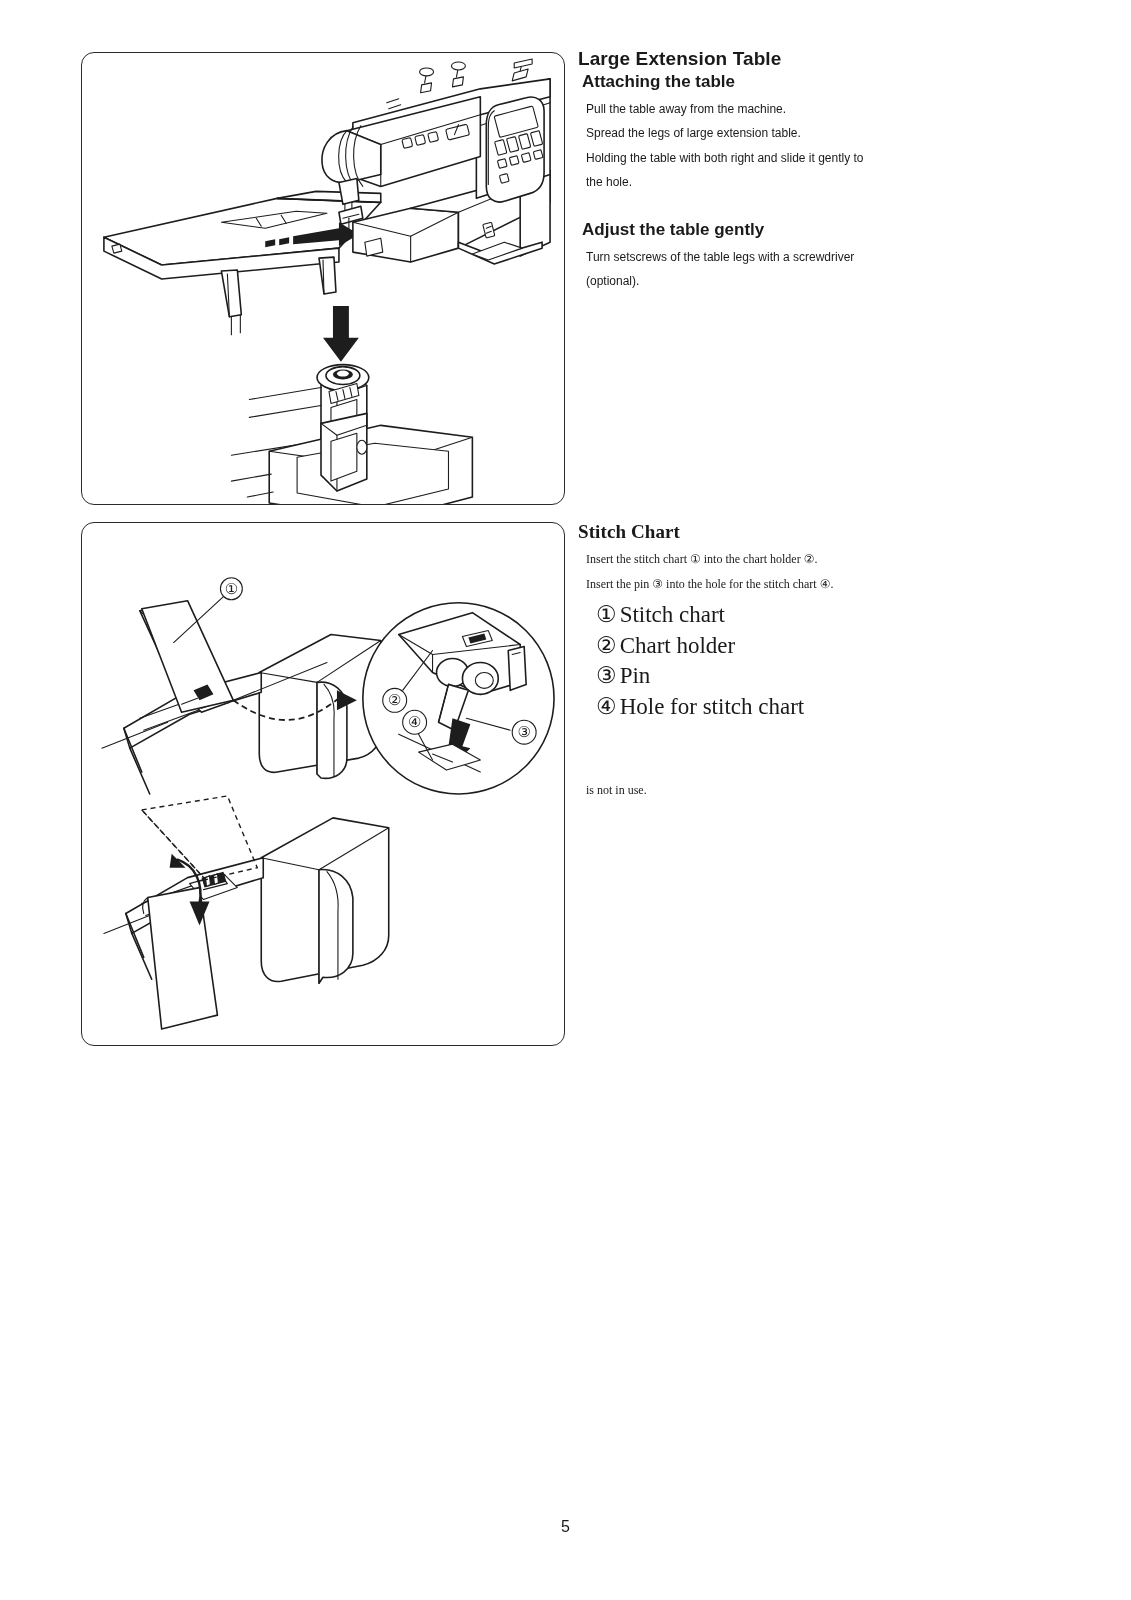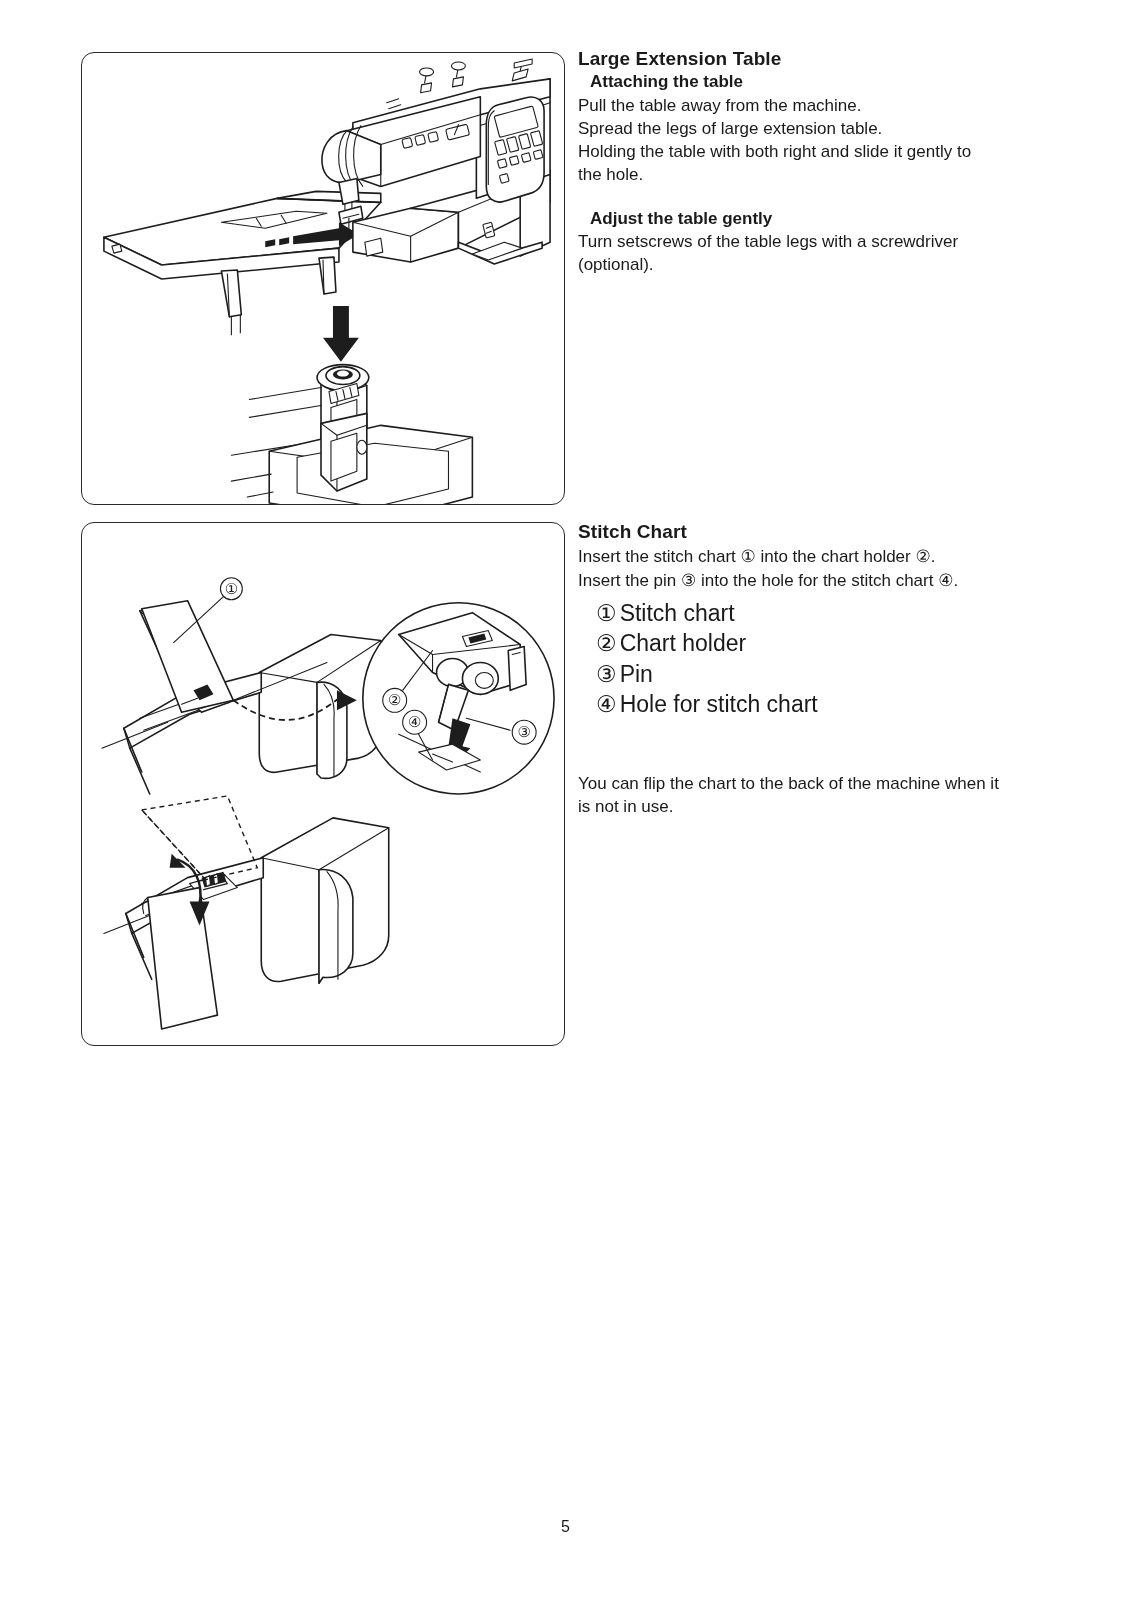--- a/index.html
+++ b/index.html
@@ -29,38 +29,38 @@
 
   .illus-svg { position: absolute; left: 0; top: 0; width: 100%; height: 100%; }
 
   
   .text-col {
     position: absolute;
     left: 578px;
     width: 478px;
   }
   #text-extension { top: 48px; }
-  #text-stitch    { top: 521px; }
+  #text-stitch    { top: 521px; font-family: Liberation Serif, serif; }
 
   h1.section-title {
     font-size: 19px;
     font-weight: bold;
     margin: 0 0 2px 0;
     letter-spacing: 0.1px;
     line-height: 1.18;
   }
   h2.sub-title {
     font-size: 17px;
     font-weight: bold;
-    margin: 0 0 1px 12px;
+    margin: 0 0 1px 4px;
     line-height: 1.22;
   }
   p.body-line {
-    font-size: 17px;
-    margin: 0;
+    font-size: 12px;
+    margin: 8px;
     line-height: 1.36;
     font-weight: normal;
   }
   .spacer-block { height: 22px; }
 
   ul.callout-list {
     list-style: none;
     margin: 6px 0 0 0;
     padding: 0 0 0 18px;
   }
@@ -443,17 +443,16 @@
     <li>
       <span class="cnum">③</span><span>Pin</span>
     </li>
     <li>
       <span class="cnum">④</span><span>Hole for stitch chart</span>
     </li>
   </ul>
 
   <div class="gap-note"></div>
 
-  <p class="body-line">You can flip the chart to the back of the machine when it</p>
   <p class="body-line">is not in use.</p>
 </div>
 
 <div id="page-number">5</div>
 
 </body></html>

